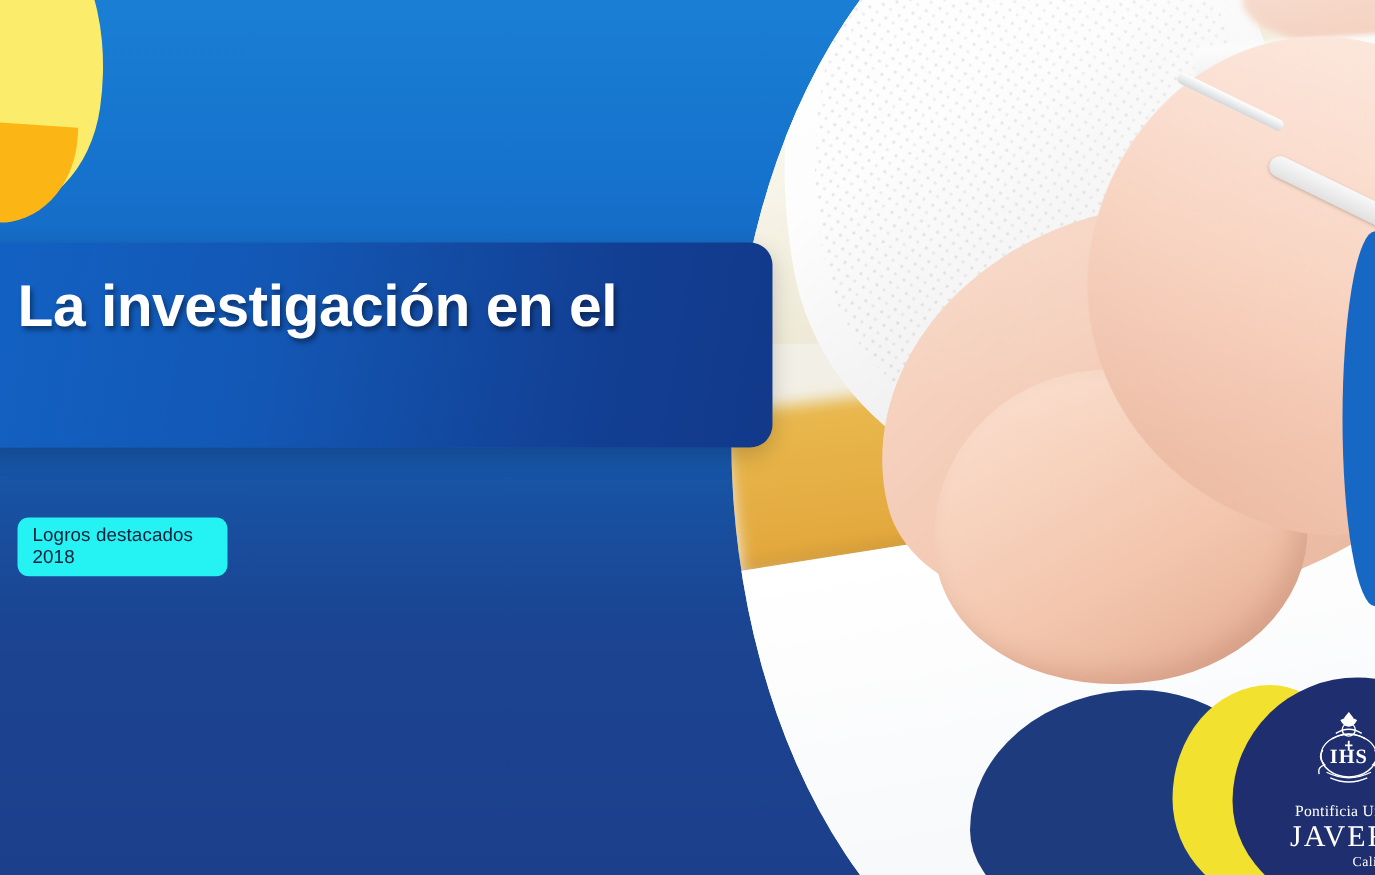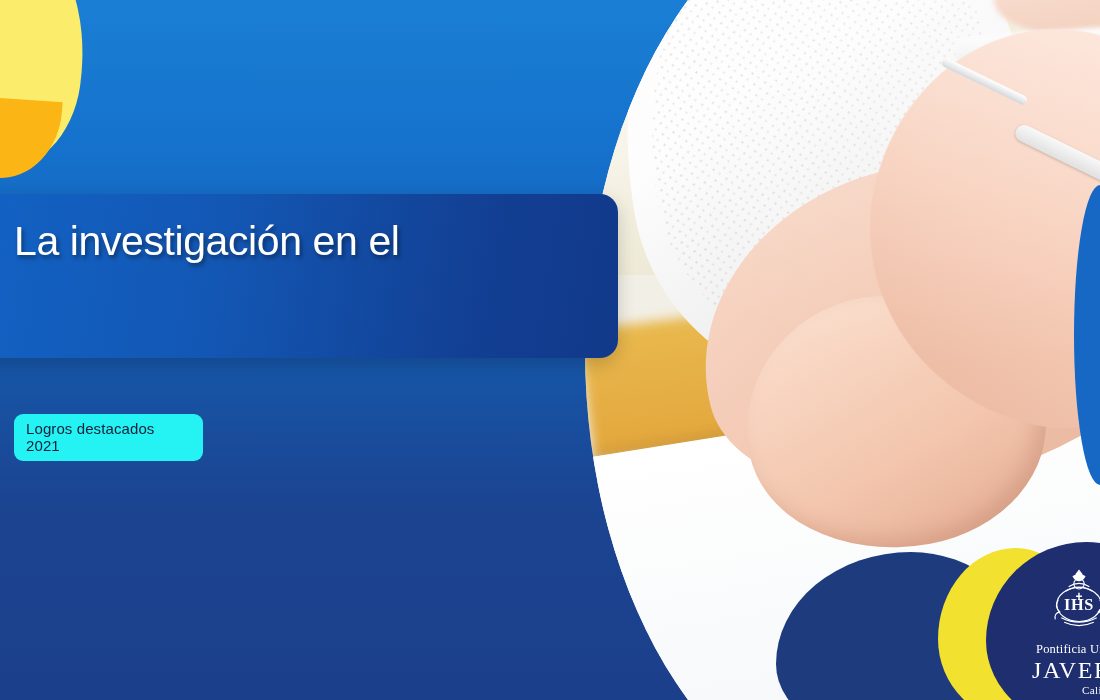--- a/index.html
+++ b/index.html
@@ -202,31 +202,31 @@
     position:absolute; left:-26px; top:194px;
     width:644px; height:164px;
     background:linear-gradient(100deg,#1262C4 0%, #1357B4 38%, #123F93 78%, #12398A 100%);
     border-radius:18px;
     box-shadow:0 6px 18px rgba(0,0,0,.18);
   }
   .title-text {
     position:absolute; left:14px; top:218px;
     width:700px;
     color:#fff;
-    font-size:41px;
-    font-weight:normal;
+    font-size:47px;
+    font-weight:bold;
     line-height:1.16;
     letter-spacing:-.4px;
     text-shadow:2px 3px 4px rgba(0,0,0,.42);
   }
 
   
   .badge {
     position:absolute; left:14px; top:414px;
-    width:189px; height:47px;
+    width:168px; height:47px;
     background:#25F2F2;
     border-radius:9px;
     display:flex; flex-direction:column; justify-content:center;
     padding:0 12px;
   }
   .badge span {
     display:block;
     color:#12203A;
     font-size:15px;
     line-height:1.12;
@@ -305,16 +305,16 @@
 
   </div>
 
   <div class="title-card"></div>
   <div class="title-text">
     <div>La investigación en el</div>
   </div>
 
   <div class="badge">
     <span>Logros destacados</span>
-    <span>2021</span>
+    <span>2018</span>
   </div>
 
 </div>
 
 </body></html>

